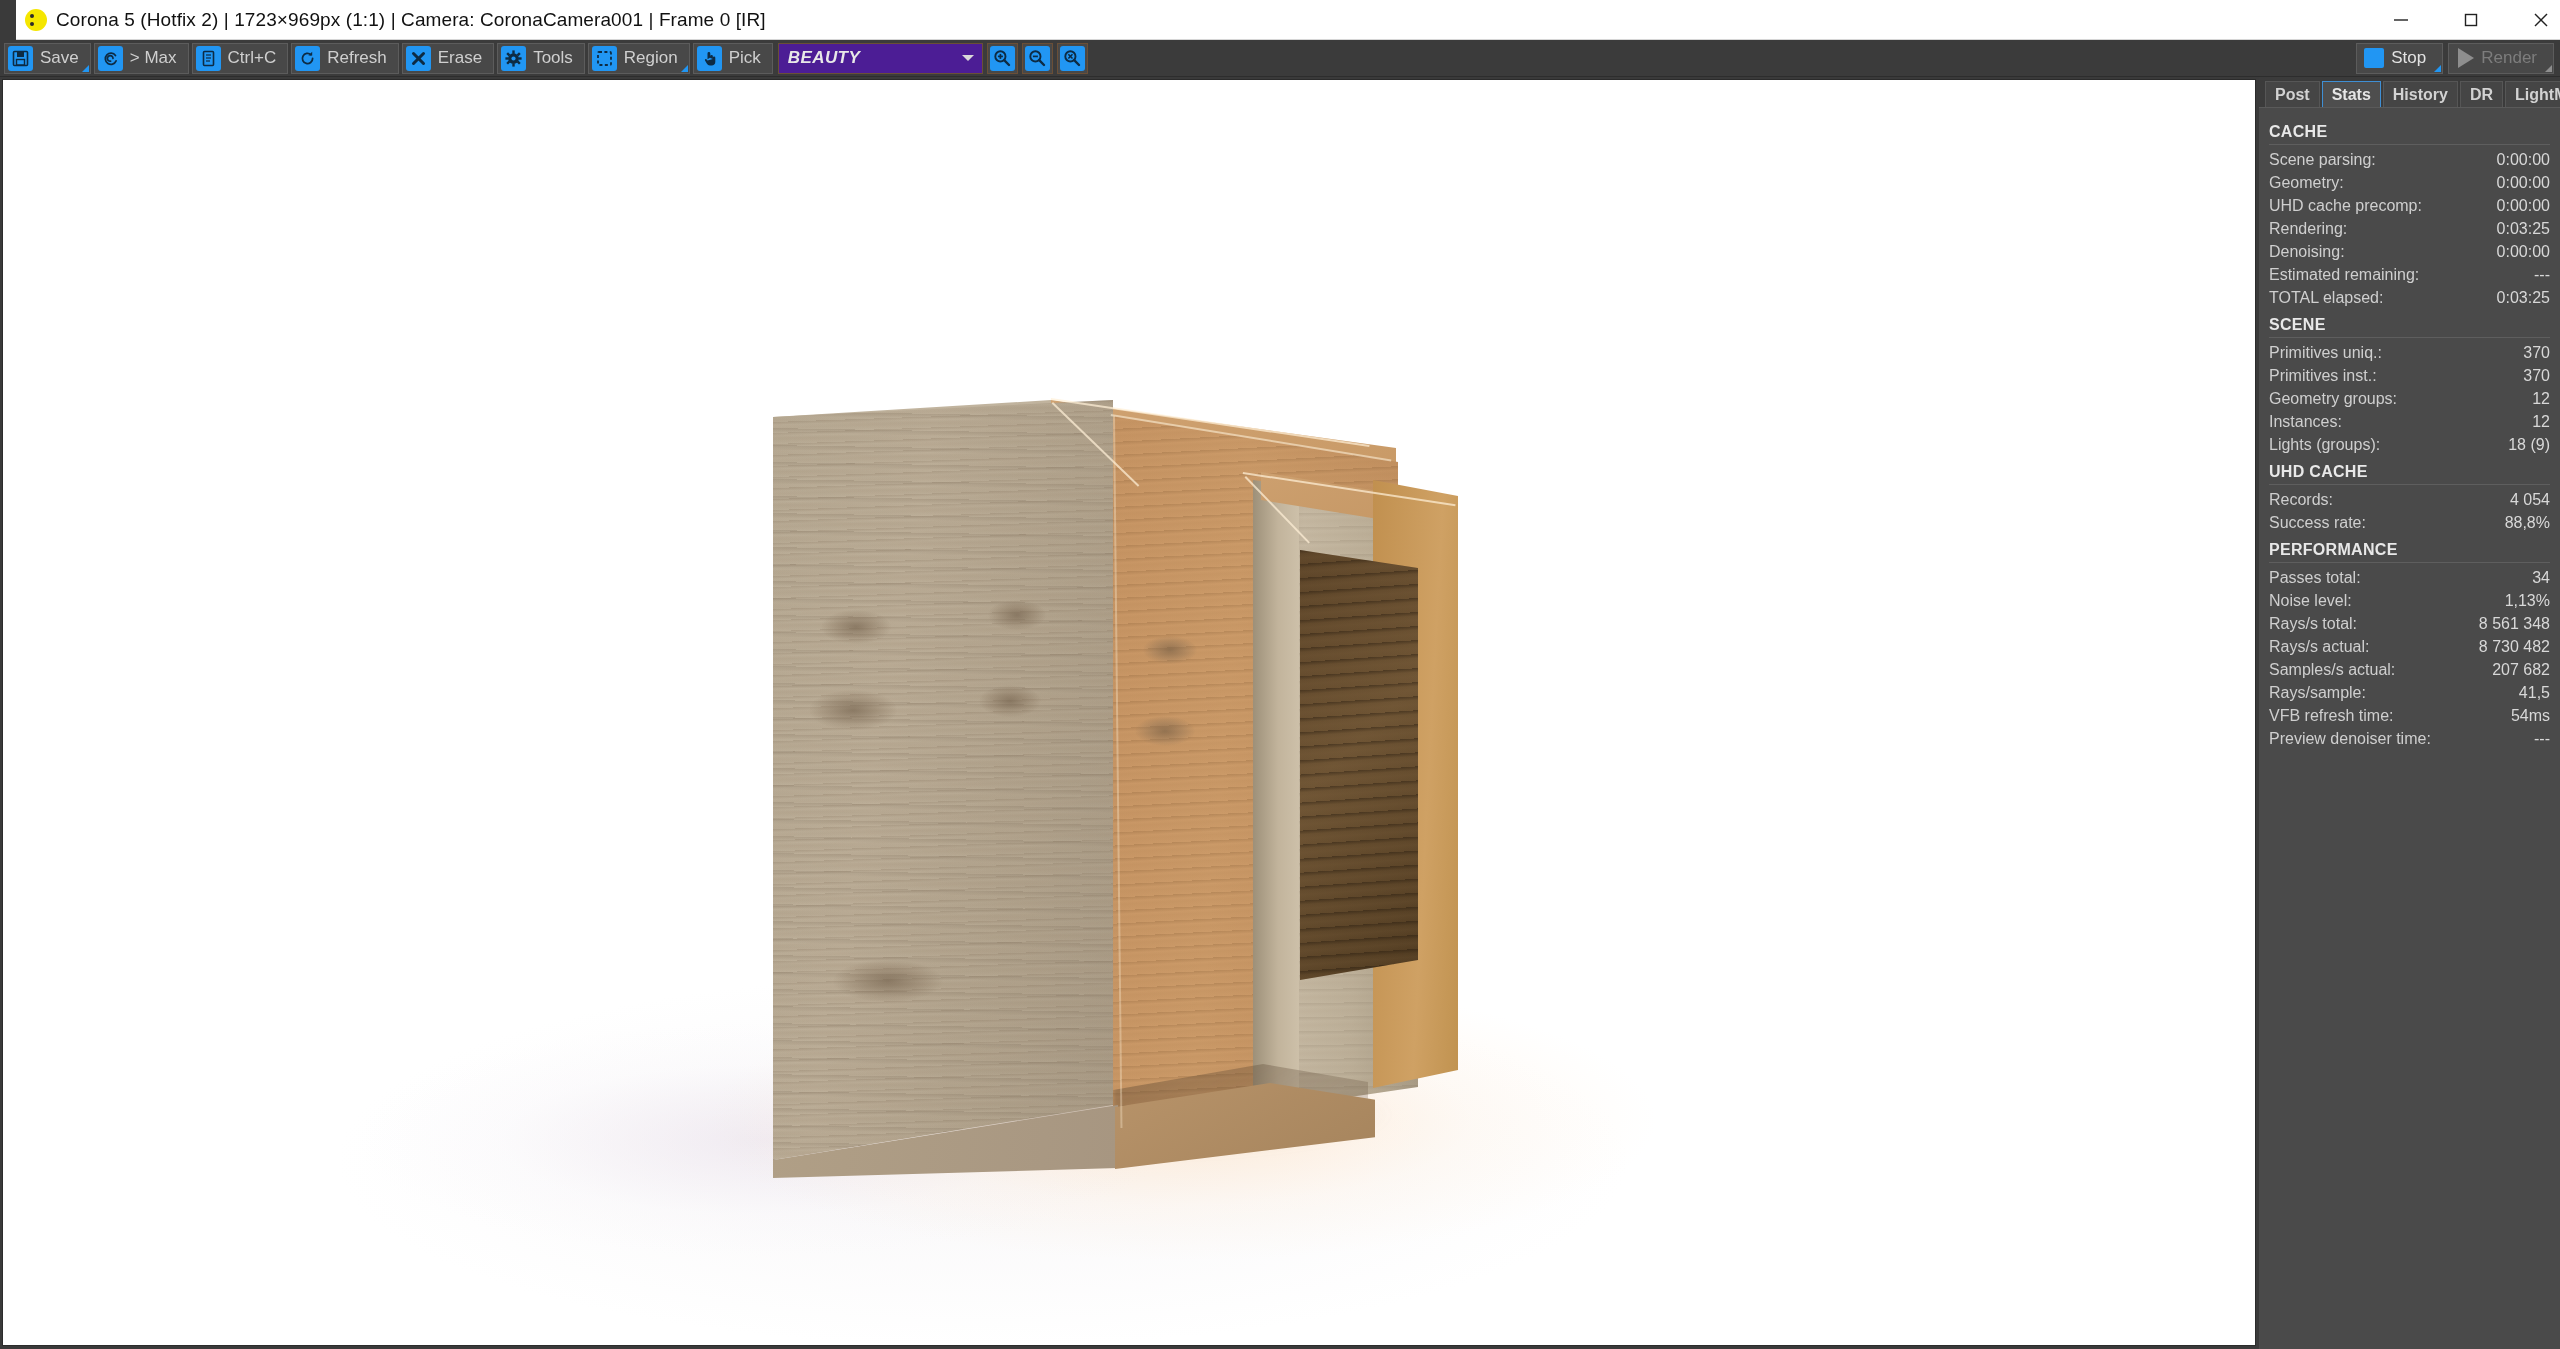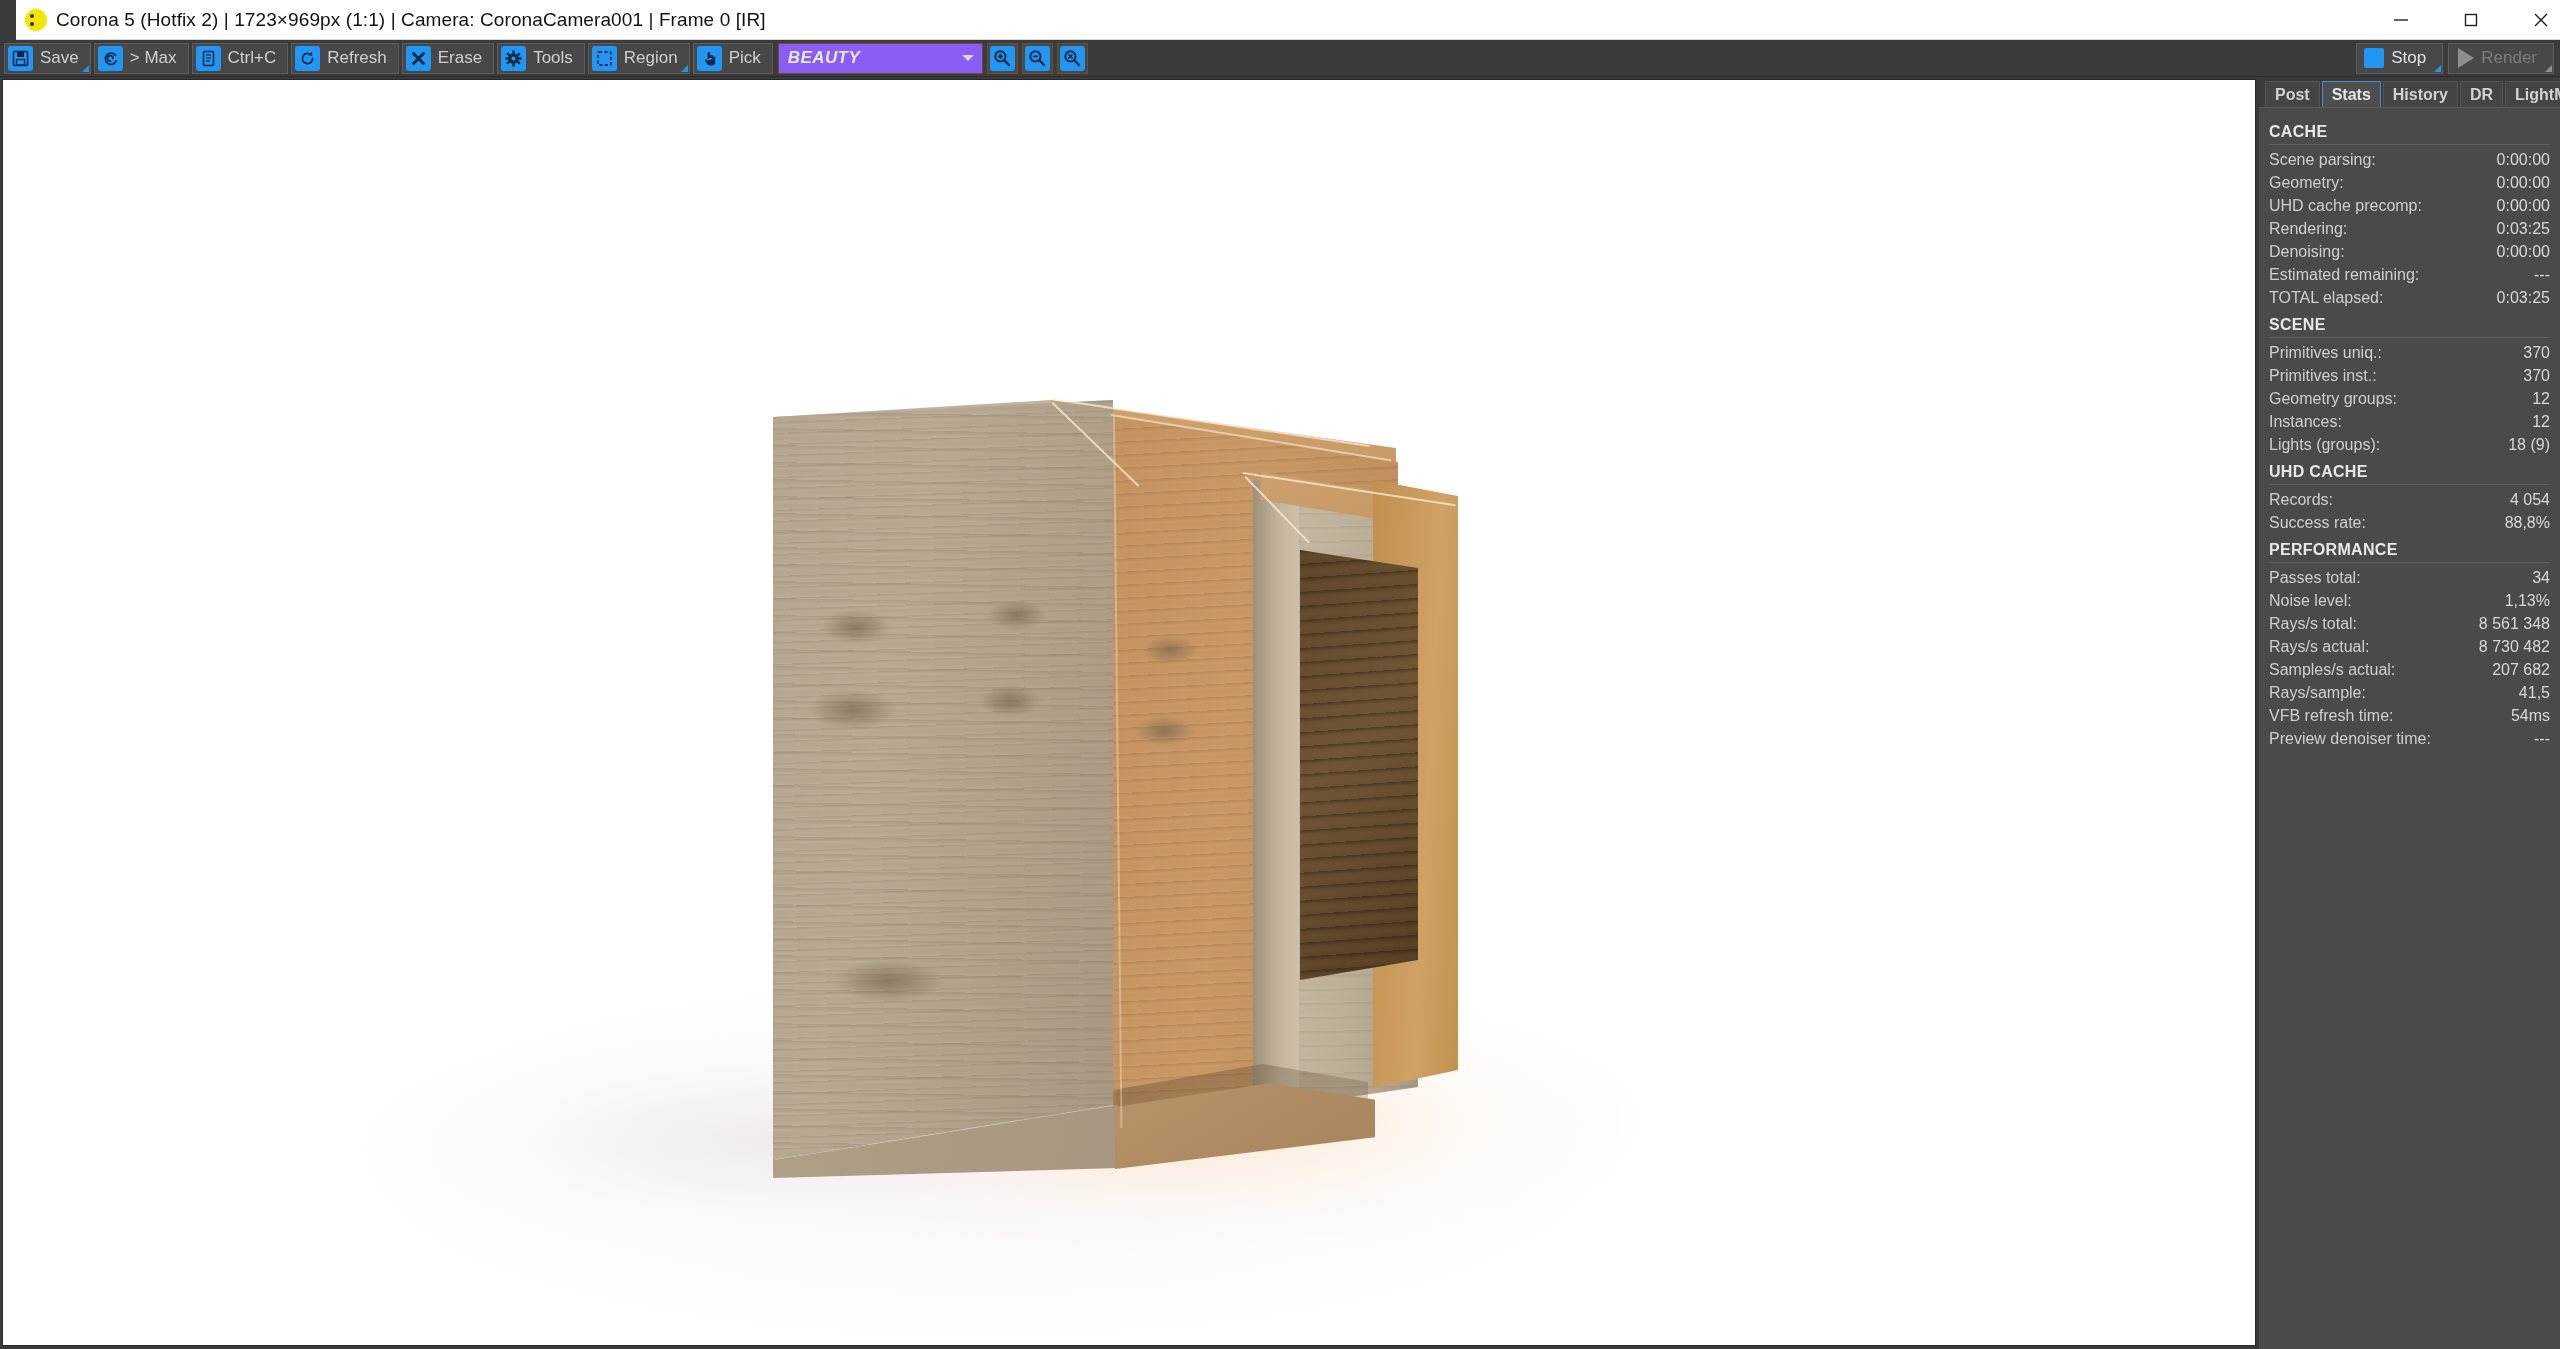--- a/index.html
+++ b/index.html
@@ -74,21 +74,21 @@
     padding: 0 11px 0 4px; white-space: nowrap;
   }
   .tb-caret {
     position: absolute; right: 1px; bottom: 1px;
     width: 0; height: 0;
     border-left: 7px solid transparent;
     border-bottom: 7px solid #2196f3;
   }
   .pass-select {
     height: 31px; width: 205px;
-    background: #8b5cf6; border: 1px solid #6a4f37;
+    background: #4c1d95; border: 1px solid #6a4f37;
     margin-left: 5px;
     display: flex; align-items: center;
     position: relative;
   }
   .pass-value {
     font-size: 17px; color: #e8e8e8;
     font-style: italic; font-weight: bold;
     padding-left: 9px; letter-spacing: .4px;
   }
   .pass-arrow {

